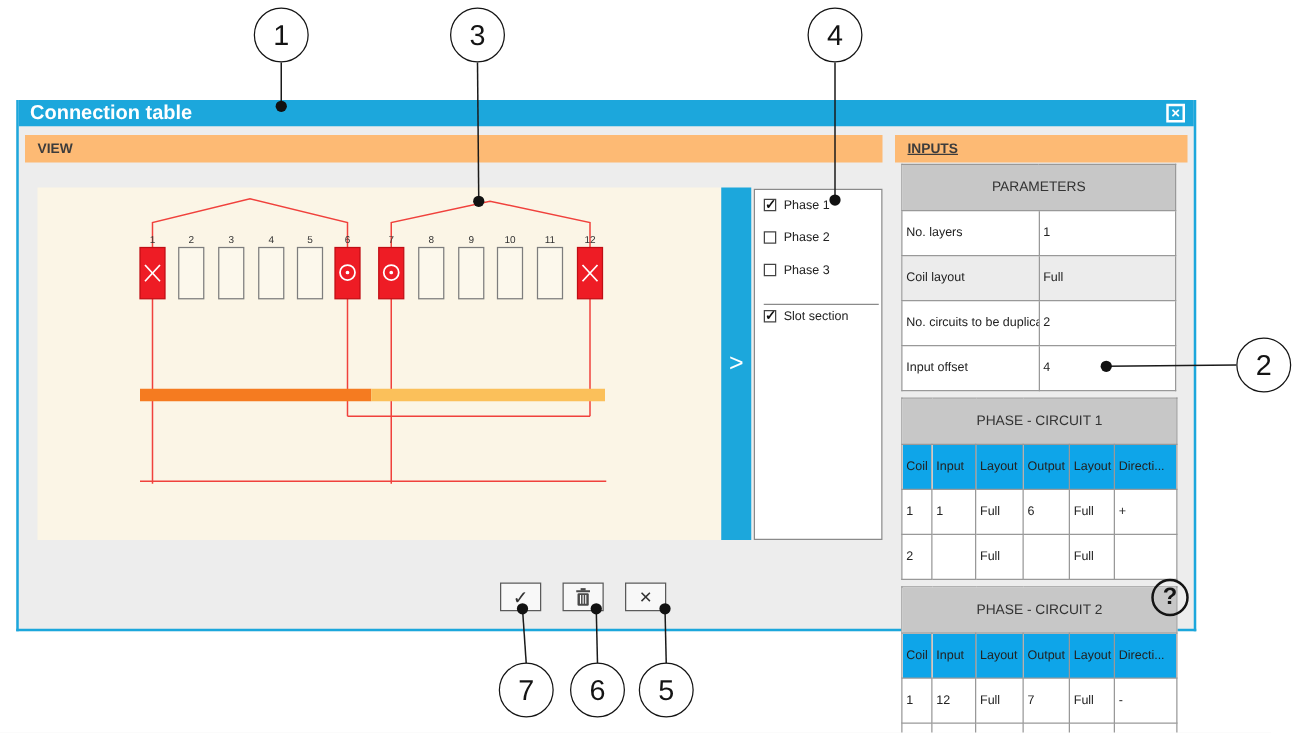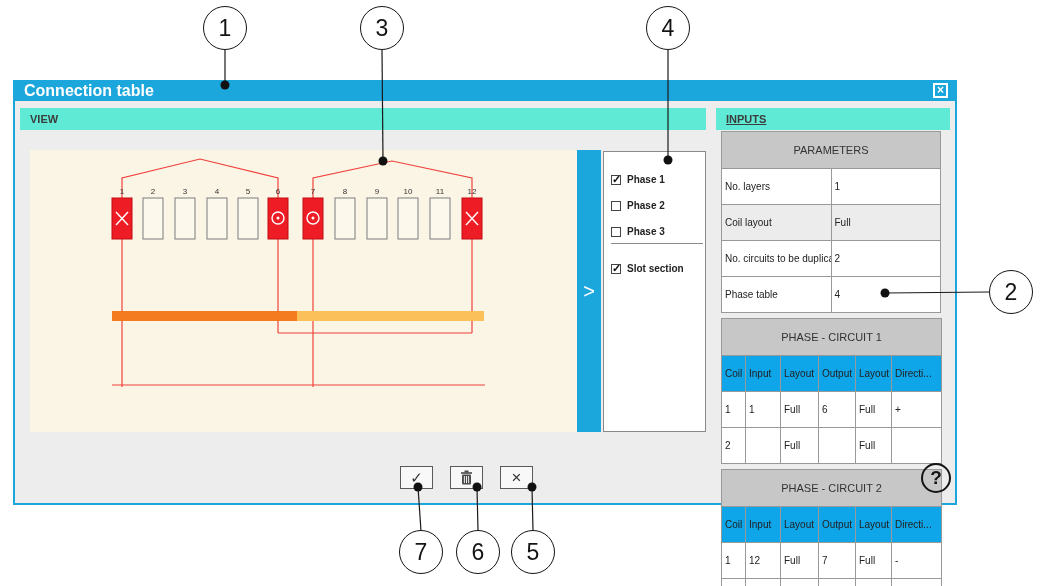--- a/index.html
+++ b/index.html
@@ -9,32 +9,32 @@
   
   .dialog { position:absolute; left:13px; top:80px; width:944px; height:425px;
             background:#ededed; border:2px solid #1ca7dc; border-top:none; }
   .titlebar { position:absolute; left:0; top:0; width:940px; height:21px; background:#1ca7dc; }
   .titlebar .title { position:absolute; left:9px; top:0; line-height:21px; color:#ffffff;
                      font-size:16px; font-weight:bold; }
   .close-btn { position:absolute; right:7px; top:3px; width:15px; height:15px; border:2px solid #ffffff;
                color:#ffffff; font-size:12px; font-weight:bold; text-align:center; line-height:11px;
                cursor:default; }
 
-  .section-bar { position:absolute; height:22px; background:#5eead4; color:#3c3c3c;
+  .section-bar { position:absolute; height:22px; background:#fdba74; color:#3c3c3c;
                  font-size:11px; font-weight:bold; line-height:22px; padding-left:10px; }
   .view-bar   { left:5px;   top:28px; width:686px; }
   .inputs-bar { left:701px; top:28px; width:234px;text-decoration:underline; }
 
   
   .canvas { position:absolute; left:15px; top:70px; width:547px; height:282px; background:#fbf5e6; }
   .expander { position:absolute; left:562px; top:70px; width:24px; height:282px; background:#1ca7dc;
               color:#ffffff; font-size:20px; display:flex; align-items:center; justify-content:center; }
   .cb-panel { position:absolute; left:588px; top:71px; width:103px; height:281px; background:#ffffff;
               border:1px solid #8a8a8a; padding:7px 0 0 7px; }
-  .cb-row { display:flex; align-items:flex-end; height:26px;font-weight:bold; }
+  .cb-row { display:flex; align-items:flex-start; height:26px; }
   .cb { width:10px; height:10px; border:1px solid #444; background:#fff; position:relative; flex:0 0 auto; }
   .cb[data-checked="true"]::after { content:"✓"; position:absolute; left:0px; top:-3px;
                                     font-size:11px; font-weight:bold; color:#111; }
   .cb-label { font-size:10px; color:#222; margin-left:6px; white-space:nowrap; }
   .cb-divider { height:1px; background:#8a8a8a; margin:6px 2px 4px 0; }
 
   
   .tables { position:absolute; left:706px; top:51px; width:220px; }
   table { width:220px; border-collapse:collapse; table-layout:fixed; font-size:10px; color:#222;
           background:#ffffff; border:1px solid #777; margin-bottom:5px; }
@@ -181,21 +181,21 @@
             </tr>
         <tr class="stripe">
           <td class="lbl">Coil layout</td>
           <td>Full</td>
             </tr>
         <tr>
           <td class="lbl">No. circuits to be duplicated</td>
           <td>2</td>
             </tr>
         <tr>
-          <td class="lbl">Phase table</td>
+          <td class="lbl">Input offset</td>
           <td>4</td>
             </tr>
       </tbody>
         </table>
 
       <table>
         <colgroup>
             <col style="width:24px">
             <col style="width:35px">
             <col style="width:38px">

